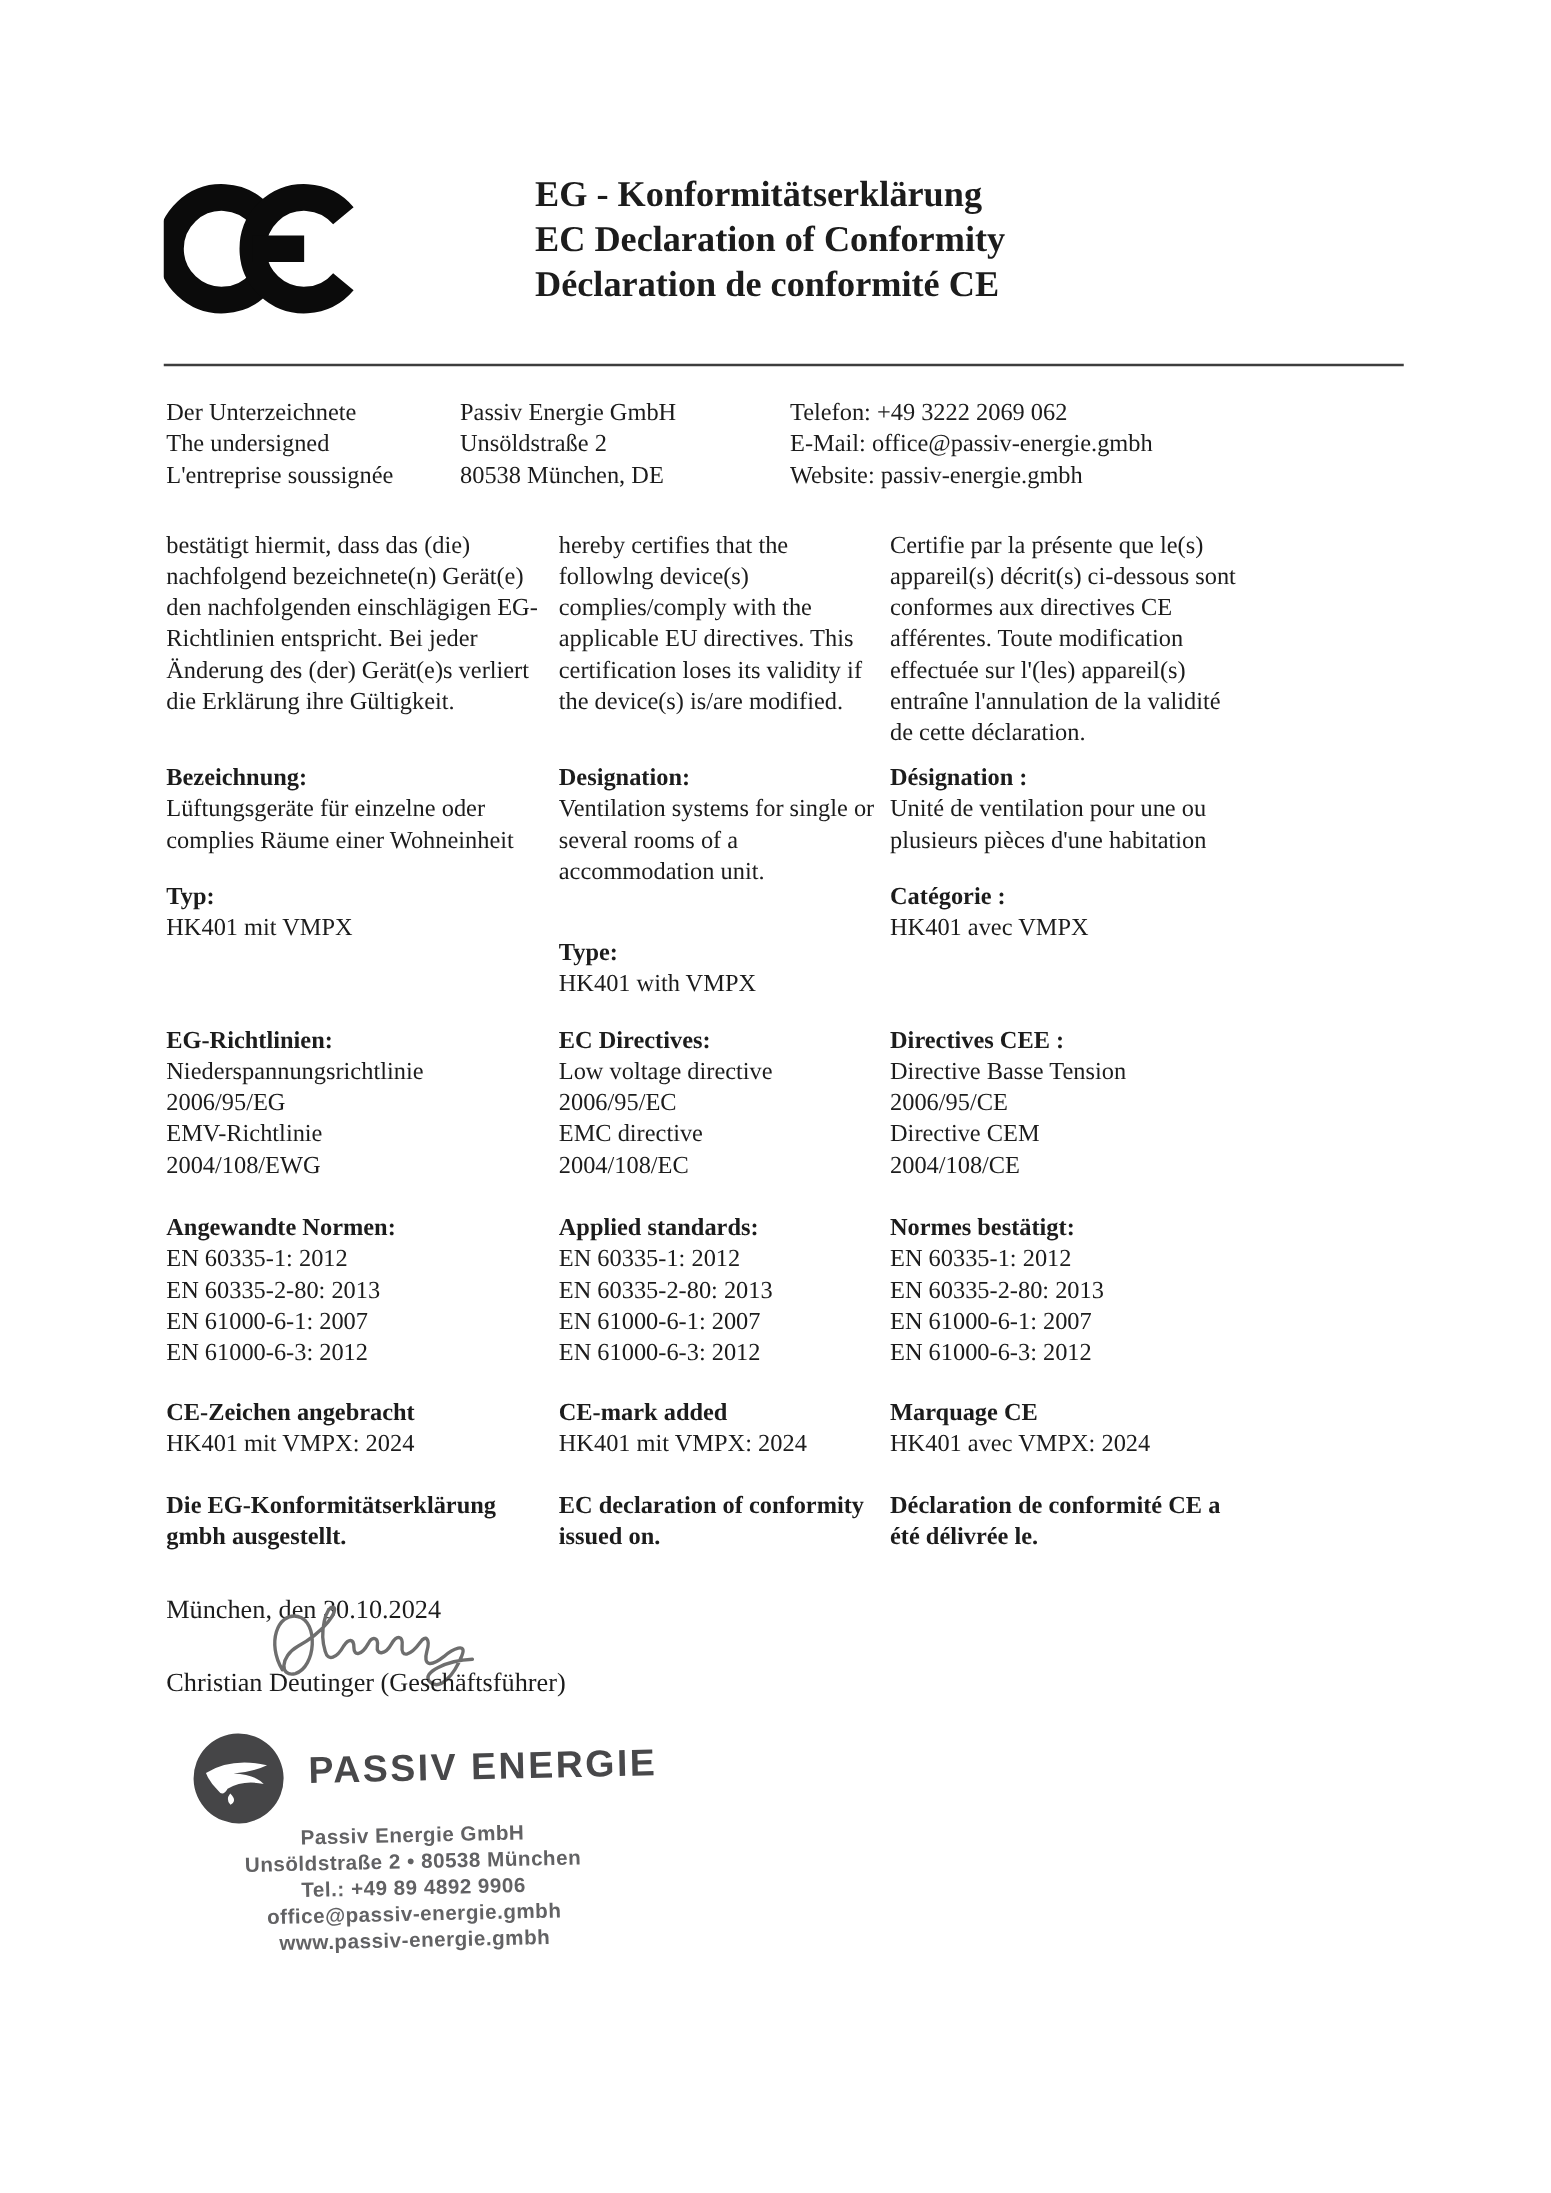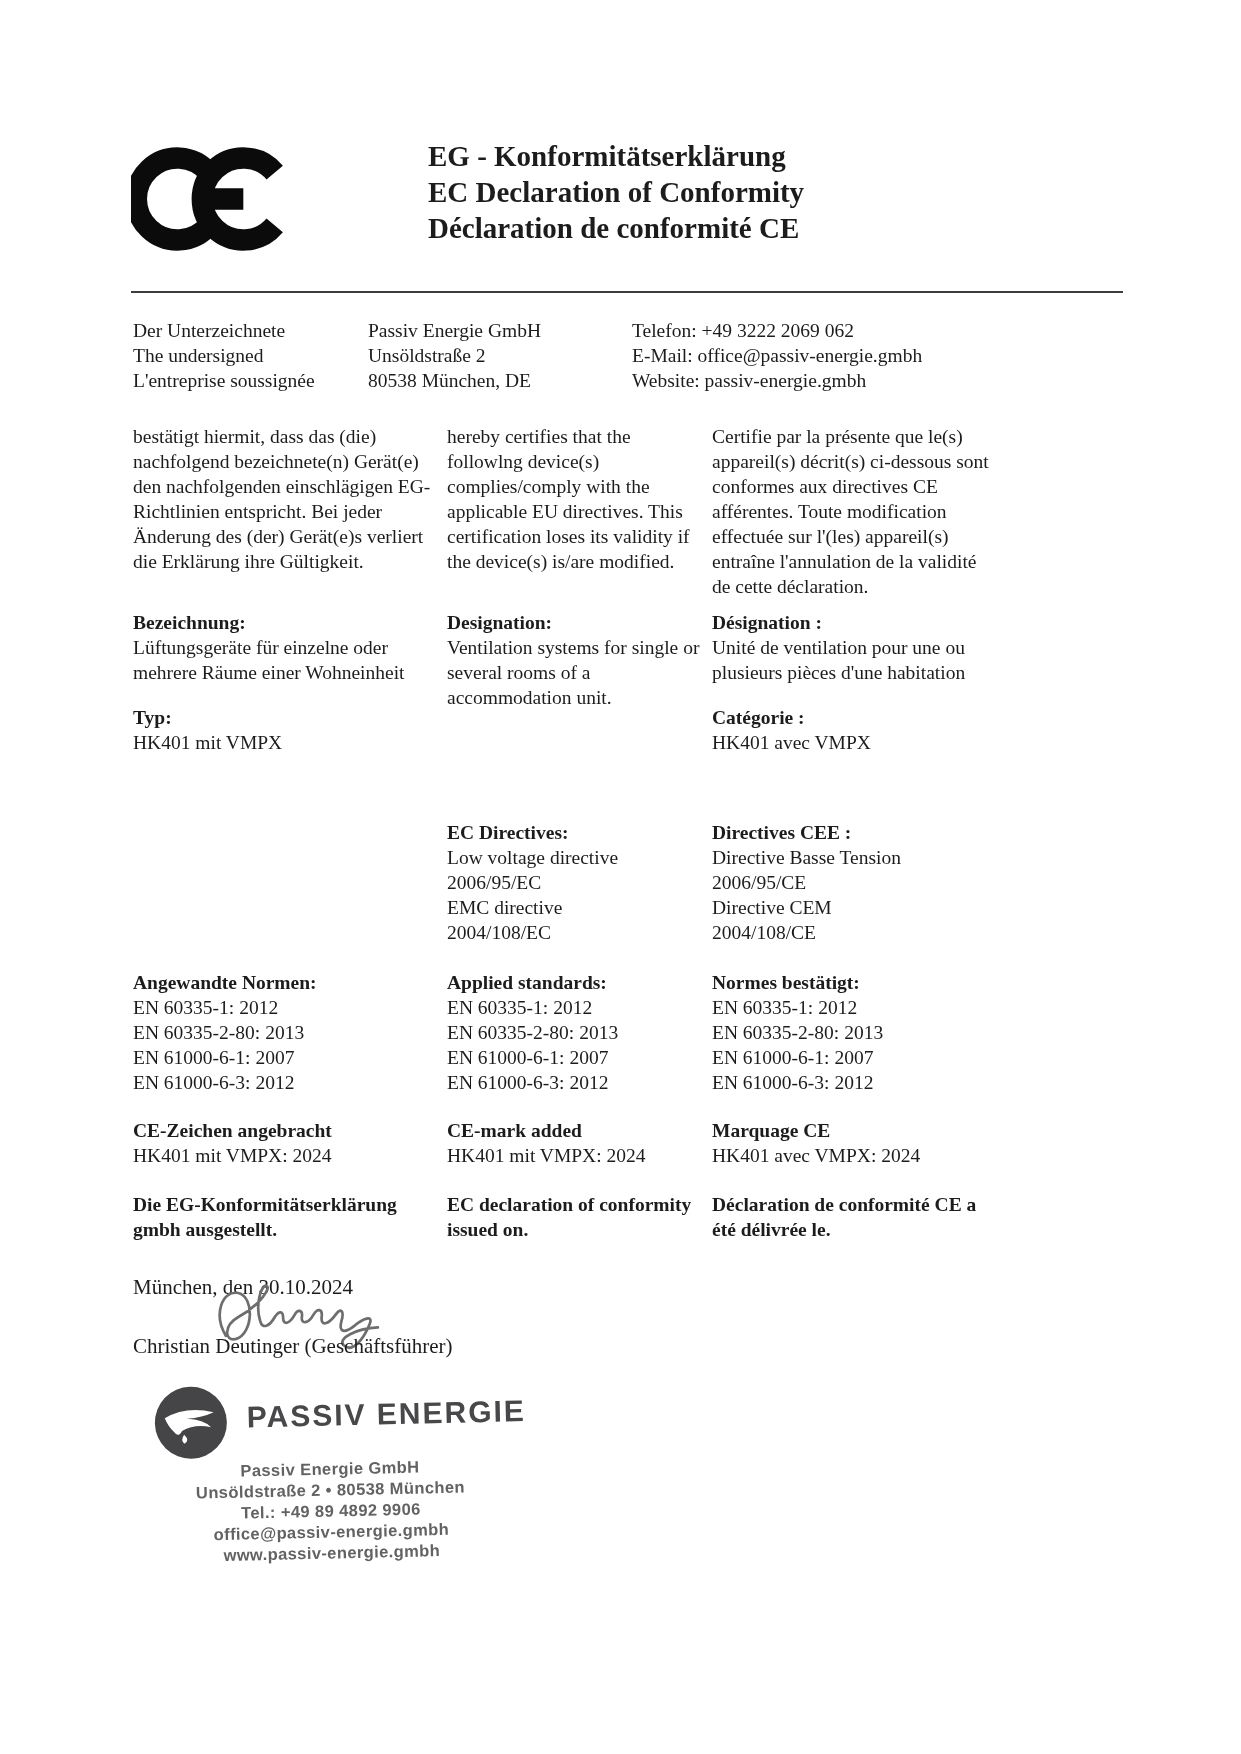--- a/index.html
+++ b/index.html
@@ -96,43 +96,54 @@
 conformes aux directives CE
 afférentes. Toute modification
 effectuée sur l'(les) appareil(s)
 entraîne l'annulation de la validité
 de cette déclaration.</div>
   </div>
 
   <div class="abs sec col-de r-desig">
     <div class="h">Bezeichnung:</div>
     <div class="lines">Lüftungsgeräte für einzelne oder
-mehrere Räume einer Wohneinheit</div>
+complies Räume einer Wohneinheit</div>
   </div>
   <div class="abs sec col-fr r-desig">
     <div class="h">Désignation :</div>
     <div class="lines">Unité de ventilation pour une ou
 plusieurs pièces d'une habitation</div>
   </div>
   <div class="abs sec col-en r-desig">
     <div class="h">Designation:</div>
     <div class="lines">Ventilation systems for single or
 several rooms of a
 accommodation unit.</div>
   </div>
 
   <div class="abs sec col-de r-type">
     <div class="h">Typ:</div>
     <div class="lines">HK401 mit VMPX</div>
   </div>
+  <div class="abs sec col-en r-type-en">
+    <div class="h">Type:</div>
+    <div class="lines">HK401 with VMPX</div>
+  </div>
   <div class="abs sec col-fr r-type">
     <div class="h">Catégorie :</div>
     <div class="lines">HK401 avec VMPX</div>
   </div>
 
+  <div class="abs sec col-de r-dir">
+    <div class="h">EG-Richtlinien:</div>
+    <div class="lines">Niederspannungsrichtlinie
+2006/95/EG
+EMV-Richtlinie
+2004/108/EWG</div>
+  </div>
   <div class="abs sec col-en r-dir">
     <div class="h">EC Directives:</div>
     <div class="lines">Low voltage directive
 2006/95/EC
 EMC directive
 2004/108/EC</div>
   </div>
   <div class="abs sec col-fr r-dir">
     <div class="h">Directives CEE :</div>
     <div class="lines">Directive Basse Tension

